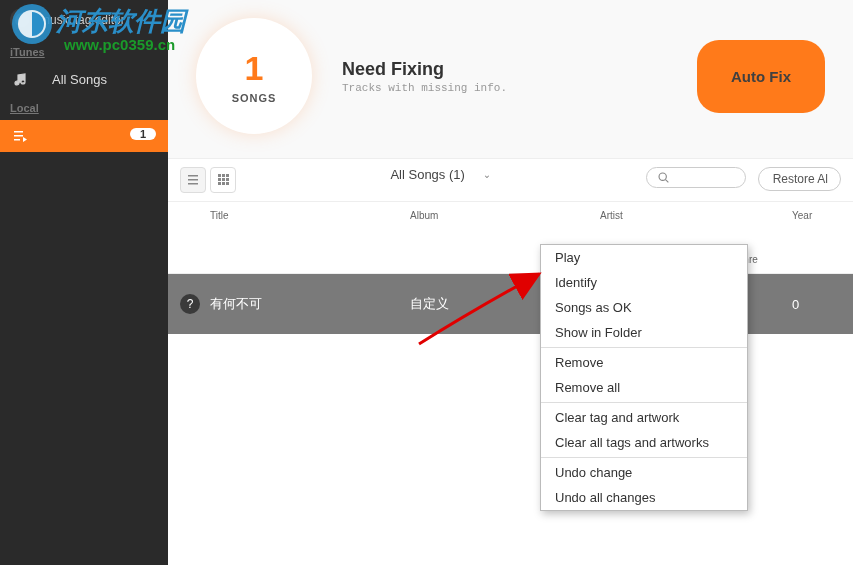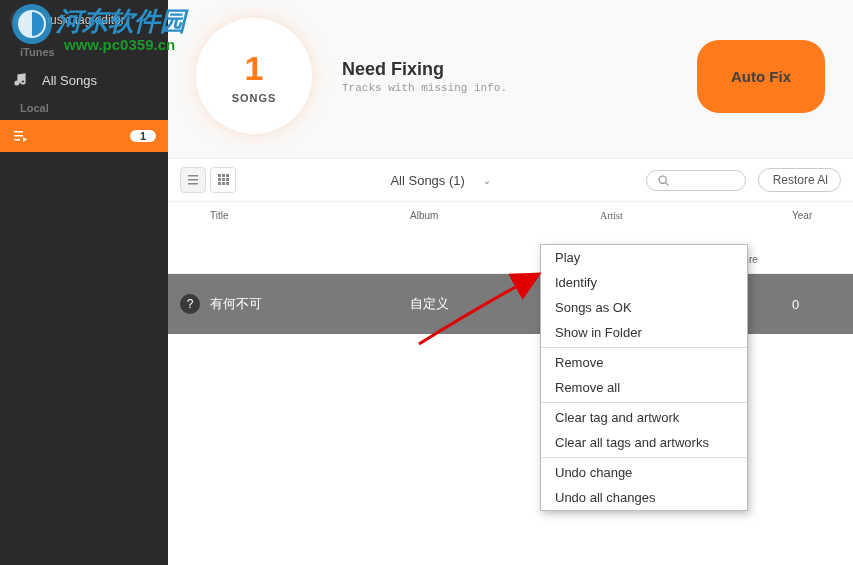--- a/index.html
+++ b/index.html
@@ -3,52 +3,52 @@
 <meta charset="utf-8">
 <style>
 * { margin: 0; padding: 0; box-sizing: border-box; font-family: Arial, sans-serif; }
 body { width: 853px; height: 565px; overflow: hidden; display: flex; background: #fff; position: relative; }
 
 .sidebar { width: 168px; background: #2a2a2a; height: 100%; color: #ccc; }
 .logo-area { display: flex; align-items: center; padding: 8px 10px; gap: 6px; }
 .logo-icon { width: 24px; height: 24px; background: #3a3a3a; border-radius: 50%; position: relative; }
 .logo-icon::before { content: ""; position: absolute; left: 5px; top: 5px; width: 14px; height: 14px; background: #888; border-radius: 50%; }
 .app-title { font-size: 12px; color: #ccc; }
-.sidebar-section { padding: 6px 20px; font-size: 11px; color: #777; font-weight: bold; }
-.sidebar-item { display: flex; align-items: center; padding: 8px 12px; font-size: 13px; color: #ddd; cursor: pointer; gap: 14px; }
+.sidebar-section { padding: 6px 10px; font-size: 11px; color: #777; font-weight: bold; text-decoration: underline; }
+.sidebar-item { display: flex; align-items: flex-start; padding: 8px 12px; font-size: 13px; color: #ddd; cursor: pointer; gap: 24px; }
 .sidebar-item.active { background: #ff7a1a; color: #fff; }
 .sidebar-item .icon { width: 16px; height: 16px; display: inline-flex; align-items: center; justify-content: center; }
 .badge { background: #fff; color: #333; border-radius: 9px; padding: 0 10px; font-size: 11px; font-weight: bold; margin-left: auto; }
 
 .main { flex: 1; display: flex; flex-direction: column; }
 .header-panel { background: #f9f9f9; padding: 18px 28px 24px; display: flex; align-items: center; gap: 30px; border-bottom: 1px solid #eee; }
 .songs-circle { width: 116px; height: 116px; border-radius: 50%; background: #fff; box-shadow: 0 0 18px rgba(255,150,80,0.25); display: flex; flex-direction: column; align-items: center; justify-content: center; }
 .songs-count { font-size: 34px; font-weight: bold; color: #ff7a1a; }
 .songs-label { font-size: 11px; font-weight: bold; color: #555; letter-spacing: 1px; margin-top: 4px; }
 .need-fixing { flex: 1; }
 .need-fixing-title { font-size: 18px; font-weight: bold; color: #333; }
 .need-fixing-sub { font-size: 11px; color: #999; margin-top: 2px; font-family: Liberation Mono, monospace; }
 .autofix-btn { background: #ff7a1a; color: #404040; border: none; border-radius: 22px; padding: 28px 34px; font-size: 15px; font-weight: bold; cursor: pointer; }
 
-.toolbar { display: flex; align-items: center; padding: 8px 12px; border-bottom: 1px solid #eee; gap: 12px; }
+.toolbar { display: flex; align-items: flex-start; padding: 8px 12px; border-bottom: 1px solid #eee; gap: 12px; }
 .view-btns { display: flex; gap: 4px; }
 .view-btn { width: 26px; height: 26px; border: 1px solid #ddd; border-radius: 4px; display: flex; align-items: center; justify-content: center; font-size: 13px; cursor: pointer; background: #fff; }
 .view-btn.active { background: #f4f4f4; }
 .spacer-flex { flex: 1; }
 .songs-dropdown { font-size: 13px; color: #444; display: flex; align-items: center; gap: 18px; cursor: pointer; padding: 0 40px; }
 .chev { font-size: 10px; color: #888; }
 .search-box { display: flex; align-items: center; border: 1px solid #ccc; border-radius: 14px; padding: 3px 10px; width: 100px; }
 .search-box svg { width: 13px; height: 13px; }
 .restore-btn { border: 1px solid #ccc; border-radius: 14px; padding: 4px 12px 4px 14px; font-size: 12px; color: #555; background: #fff; cursor: pointer; }
 
 .table-head { display: flex; padding: 8px 12px; border-bottom: 1px solid #eee; font-size: 10px; color: #666; }
 .col-icon { width: 30px; }
 .col-title { width: 200px; }
 .col-album { width: 190px; }
-.col-artist { width: 130px; font-family: Liberation Serif, serif; }
+.col-artist { width: 130px; }
 .col-genre { width: 62px; margin-top: 44px; }
 .col-year { width: 40px; }
 
 .table-row { display: flex; align-items: center; padding: 8px 12px; background: #7a7a7a; color: #fff; font-size: 13px; }
 .row-qmark { width: 20px; height: 20px; border-radius: 50%; background: #3a3a3a; color: #fff; font-size: 12px; display: flex; align-items: center; justify-content: center; }
 
 .context-menu { position: absolute; left: 540px; top: 244px; width: 208px; background: #fff; border: 1px solid #bbb; box-shadow: 2px 3px 8px rgba(0,0,0,0.25); font-size: 13px; color: #333; z-index: 20; }
 .context-menu .mi { padding: 5px 14px; cursor: pointer; }
 .context-menu .sep { height: 1px; background: #ddd; margin: 2px 0; }
 

